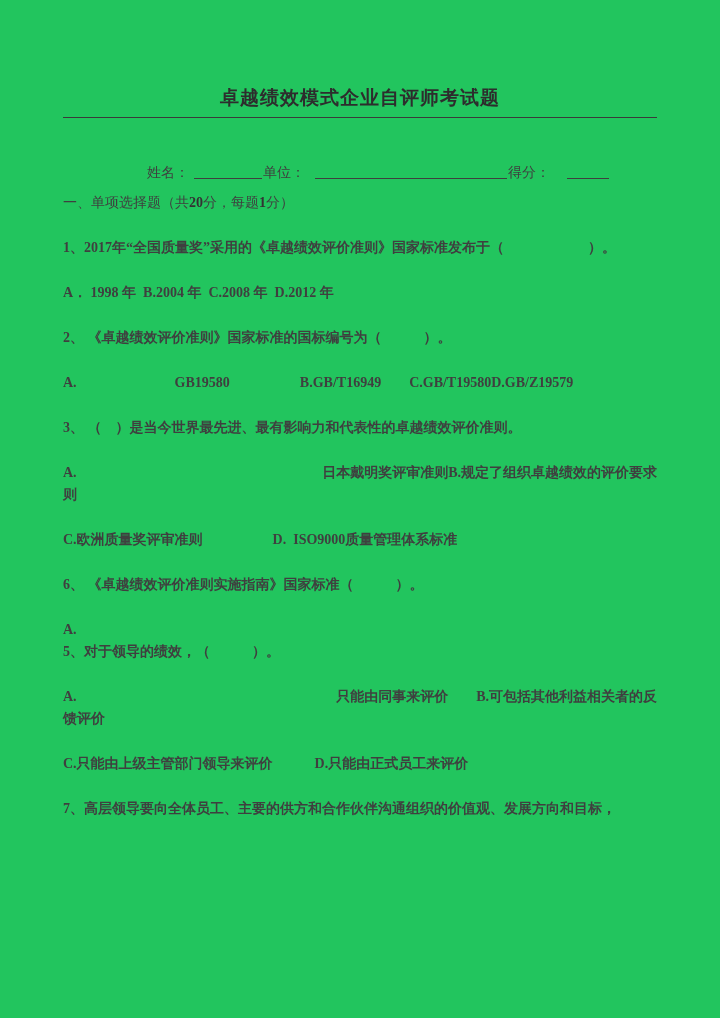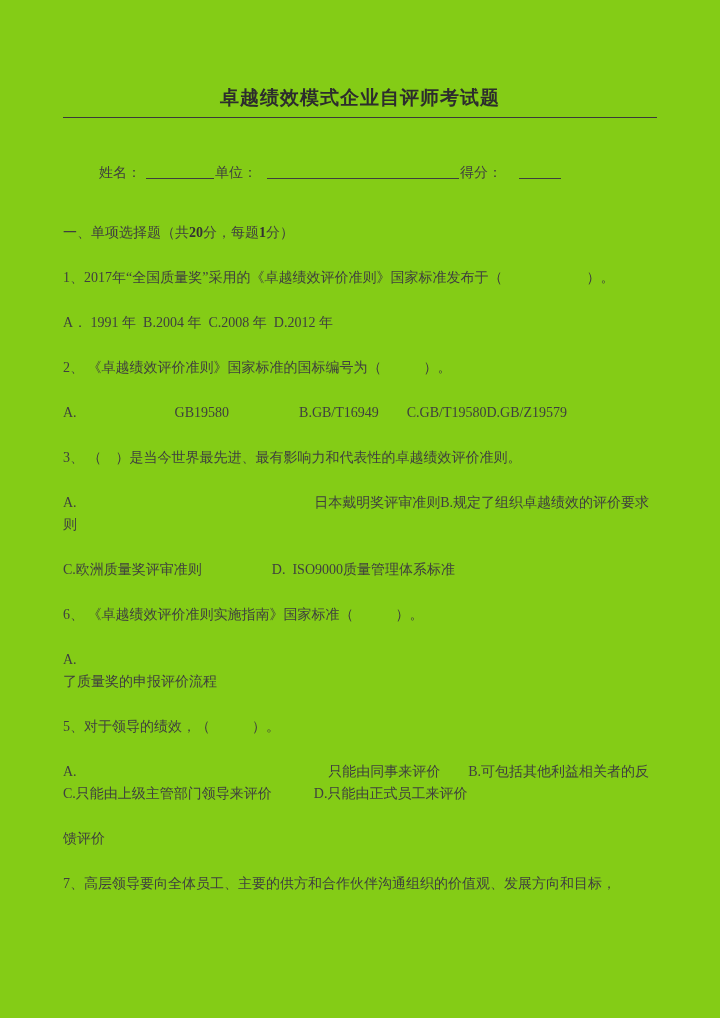--- a/index.html
+++ b/index.html
@@ -1,21 +1,21 @@
 <!DOCTYPE html>
 <html><head>
 <meta charset="utf-8">
 <style>
   html, body { margin: 0; padding: 0; background: #ffffff; }
   .page {
     position: relative;
     width: 720px;
     height: 1018px;
     box-sizing: border-box;
-    background: #84cc16;
+    background: #22c55e;
     padding: 84px 63px 0 63px;
     font-family: "Liberation Serif", "DejaVu Serif", serif;
     font-size: 14px;
     color: #3f3f3f;
     overflow: hidden;
   }
   .title {
     margin: 0;
     text-align: center;
     font-size: 19px;
@@ -26,39 +26,41 @@
   }
   .title-rule {
     border: none;
     border-top: 1.6px solid #3a3a3a;
     margin: 6px 0 0 0;
   }
   .header-fields {
     margin: 44px 0 0 36px;
     line-height: 22px;
     white-space: nowrap;
+    text-align: center;
   }
   .blank {
     display: inline-block;
     height: 14px;
     border-bottom: 1.2px solid #3f3f3f;
     vertical-align: -2px;
   }
   .blank-name  { width: 68px;  margin: 0 1px 0 5px; }
   .blank-unit  { width: 192px; margin: 0 1px 0 10px; }
   .blank-score { width: 42px;  margin: 0 0 0 17px; }
   .section-heading {
-    margin: 38px 0 23px 0;
+    margin: 8px 0 23px 0;
     line-height: 22px;
   }
   .section-heading b { font-weight: bold; color: #333333; }
   .line {
     line-height: 22px;
-    margin: 0 8px 23px 0;
+    margin: 0 0 23px 0;
     white-space: pre-wrap;
+    font-weight: bold;
   }
   .line.split {
     display: flex;
     justify-content: space-between;
     margin-bottom: 0;
   }
   .line.cont { margin-bottom: 23px; }
 </style>
 </head>
 <body>
@@ -71,30 +73,29 @@
   <div class="header-fields">
     <span>姓名：</span><span class="blank blank-name"></span><span>单位：</span><span class="blank blank-unit"></span><span>得分：</span><span class="blank blank-score"></span>
   </div>
 
   <div class="section-heading">
     <span>一、单项选择题（共</span><b>20</b><span>分，每题</span><b>1</b><span>分）</span>
   </div>
 
   <div id="questions">
       <div class="line">1、2017年“全国质量奖”采用的《卓越绩效评价准则》国家标准发布于（　　　　　　）。</div>
-      <div class="line">A． 1991 年  B.2004 年  C.2008 年  D.2012 年</div>
+      <div class="line">A． 1998 年  B.2004 年  C.2008 年  D.2012 年</div>
       <div class="line">2、 《卓越绩效评价准则》国家标准的国标编号为（　　　）。</div>
       <div class="line">A.　　　　　　　GB19580　　　　　B.GB/T16949　　C.GB/T19580D.GB/Z19579</div>
       <div class="line">3、 （　）是当今世界最先进、最有影响力和代表性的卓越绩效评价准则。</div>
       <div class="line split"><span>A.</span><span>日本戴明奖评审准则B.规定了组织卓越绩效的评价要求</span></div>
       <div class="line cont">则</div>
       <div class="line">C.欧洲质量奖评审准则　　　　　D.  ISO9000质量管理体系标准</div>
       <div class="line">6、 《卓越绩效评价准则实施指南》国家标准（　　　）。</div>
       <div class="line split"><span>A.</span></div>
-      <div class="line cont">了质量奖的申报评价流程</div>
       <div class="line">5、对于领导的绩效，（　　　）。</div>
       <div class="line split"><span>A.</span><span>只能由同事来评价　　B.可包括其他利益相关者的反</span></div>
+      <div class="line cont">馈评价</div>
       <div class="line">C.只能由上级主管部门领导来评价　　　D.只能由正式员工来评价</div>
-      <div class="line cont">馈评价</div>
       <div class="line">7、高层领导要向全体员工、主要的供方和合作伙伴沟通组织的价值观、发展方向和目标，</div>
     </div>
 
 </div>
 
 </body></html>

